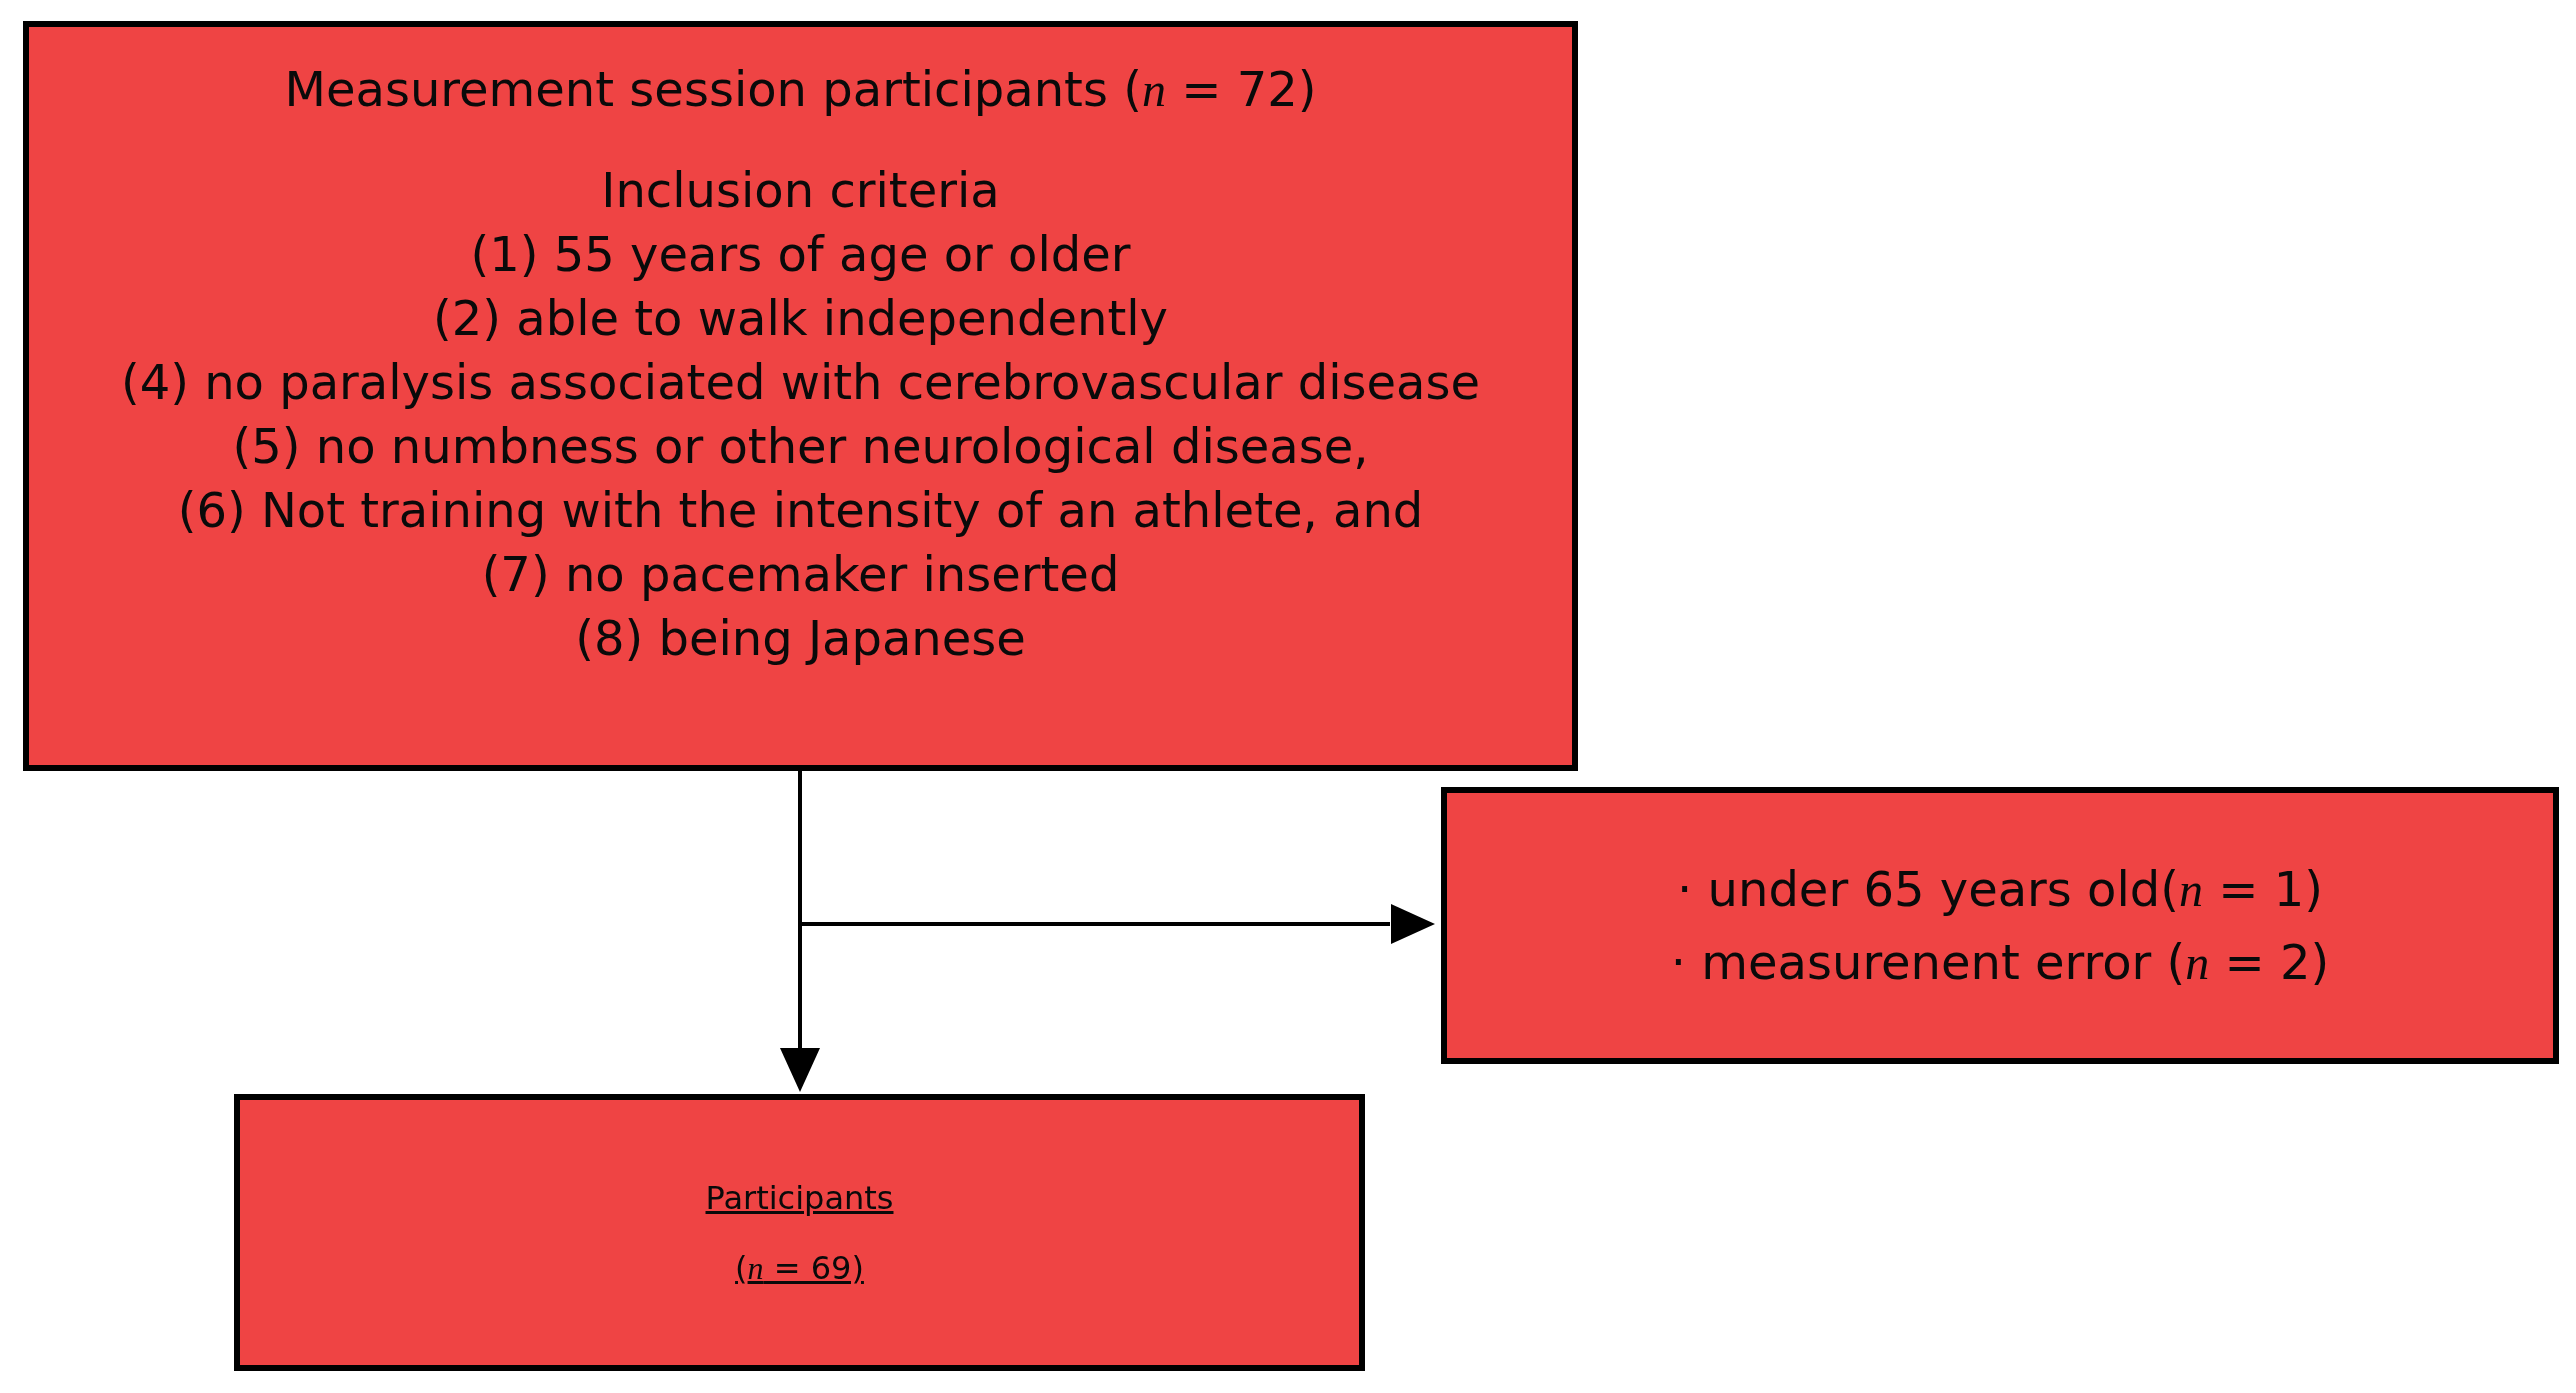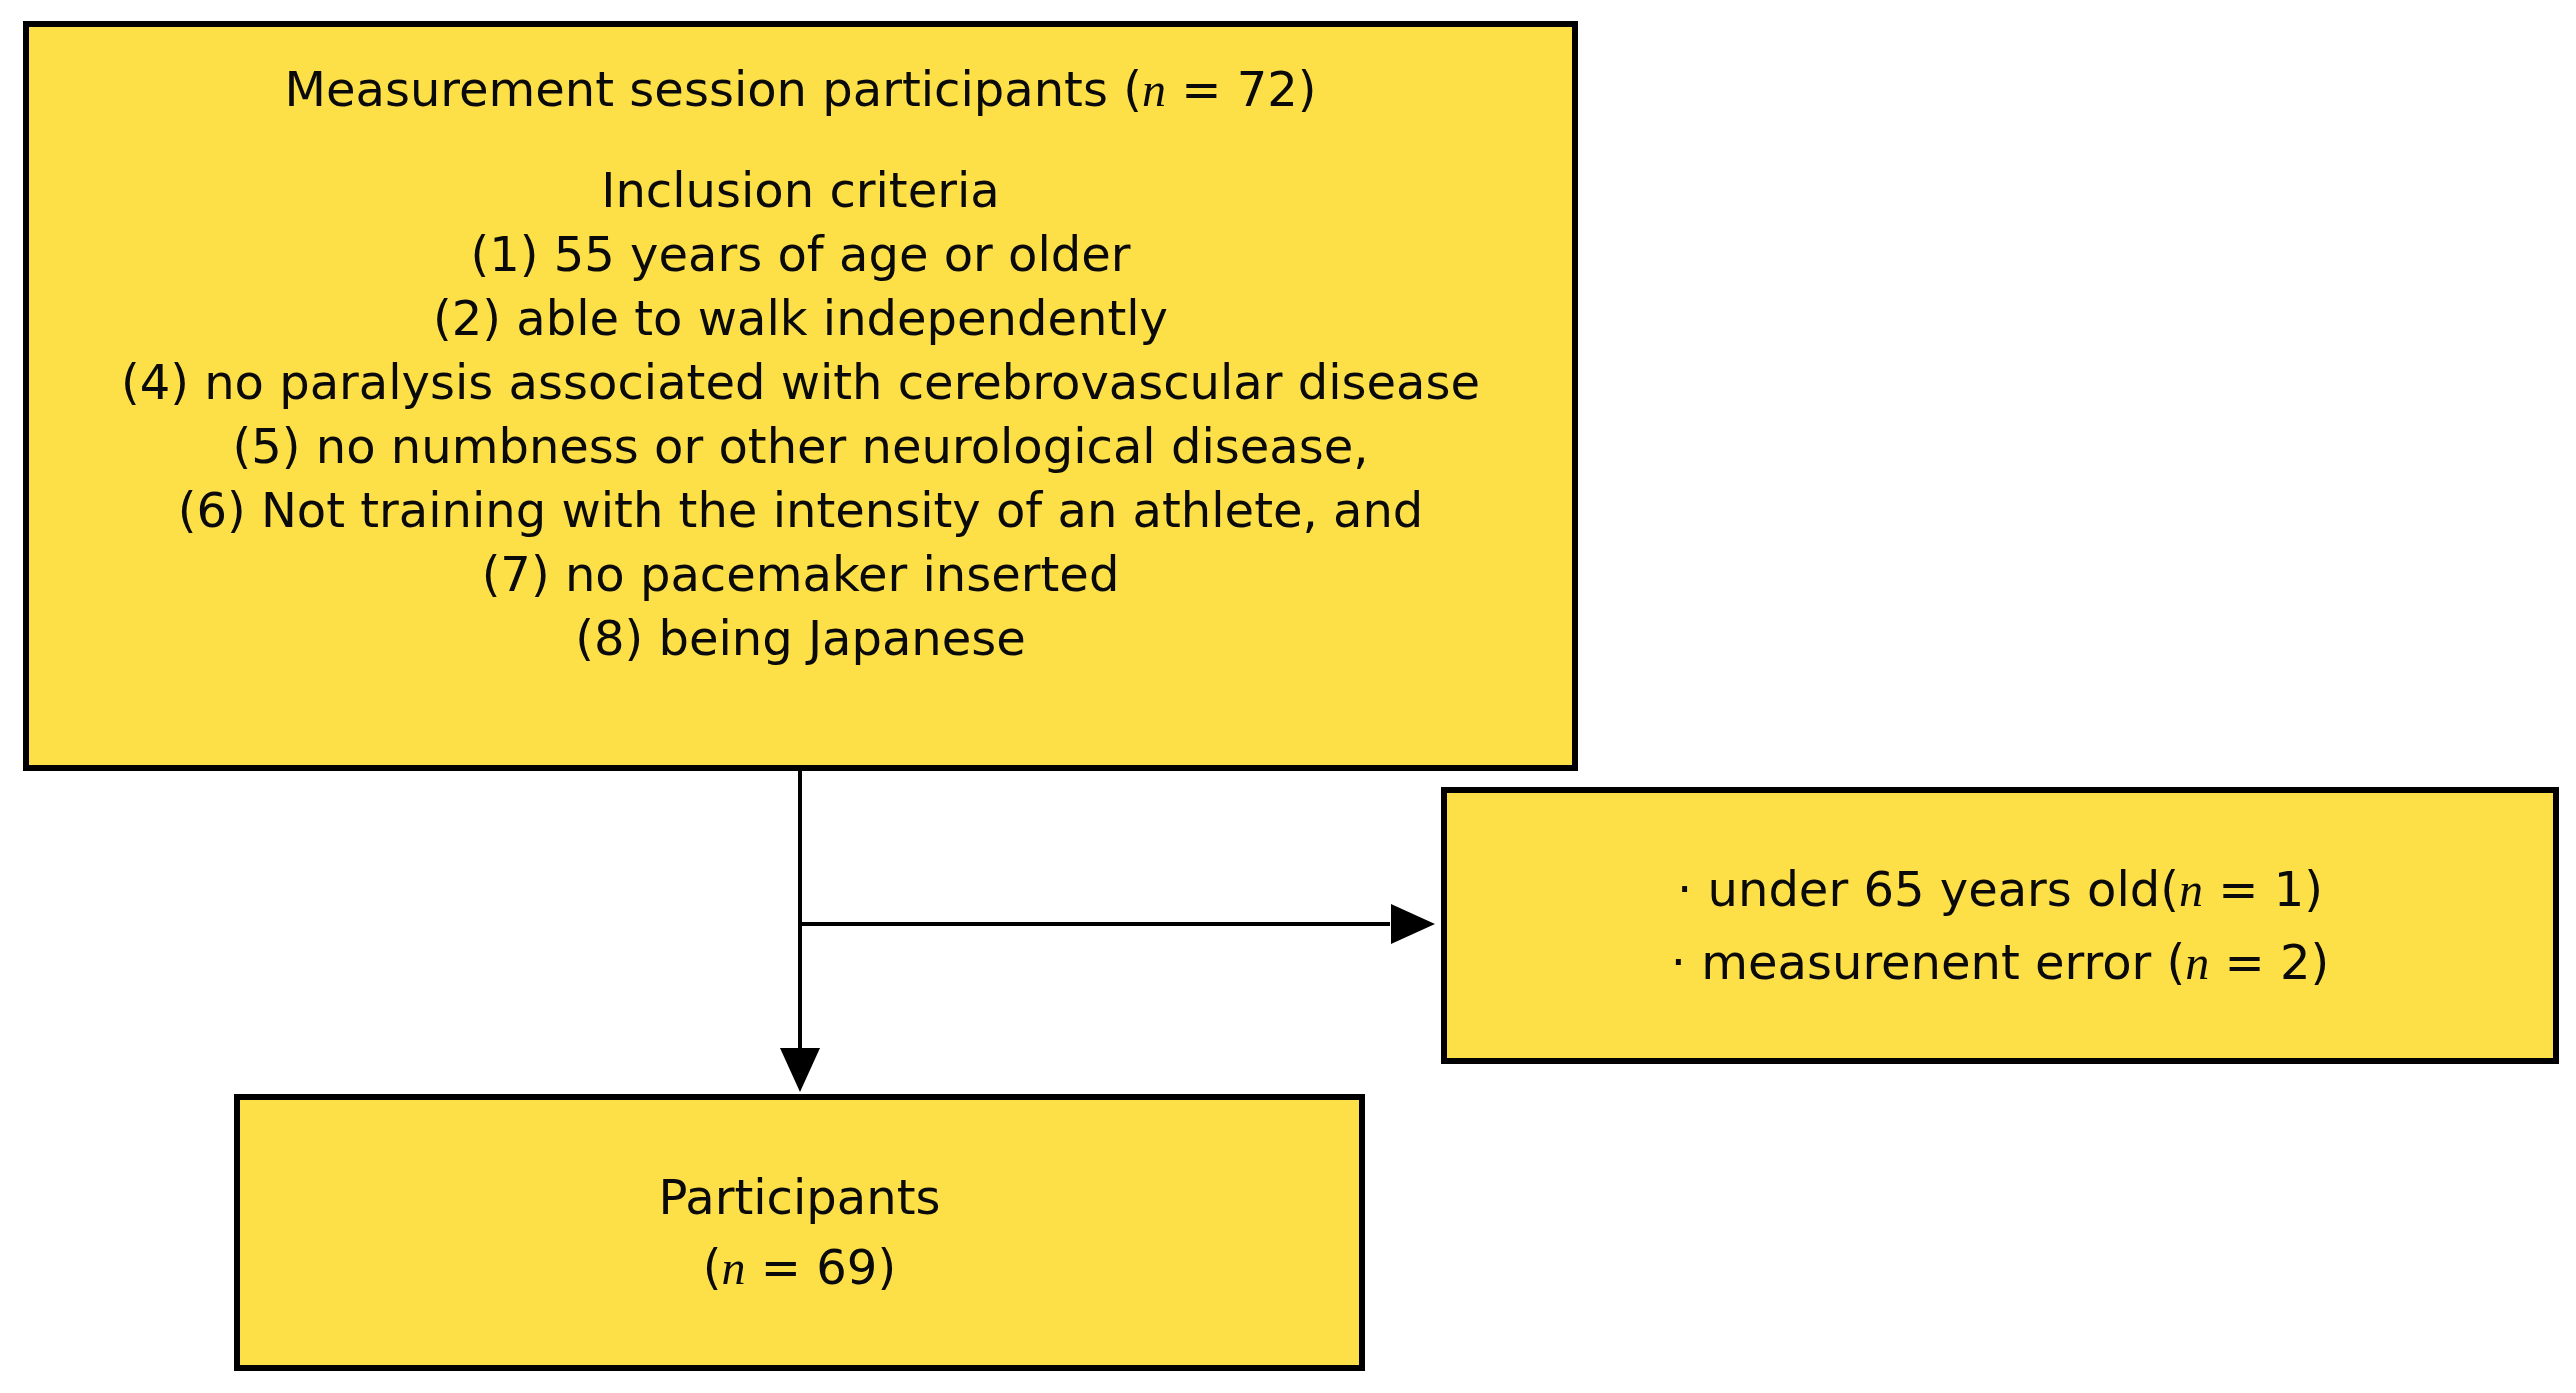--- a/index.html
+++ b/index.html
@@ -11,21 +11,21 @@
     position: relative;
     width: 2576px;
     height: 1393px;
     background: #ffffff;
     font-family: "DejaVu Sans", "Liberation Sans", sans-serif;
     color: #0a0a0a;
   }
   .box {
     position: absolute;
     box-sizing: border-box;
-    background: #fde047;
+    background: #ef4444;
     border: 6px solid #000000;
     display: flex;
     flex-direction: column;
     align-items: center;
     text-align: center;
   }
   #top-box {
     left: 23px;  top: 21px;
     width: 1555px; height: 750px;
     justify-content: flex-start;
@@ -38,22 +38,23 @@
     left: 1441px; top: 787px;
     width: 1118px; height: 277px;
     justify-content: center;
     font-size: 48px;
     line-height: 72px;
   }
   #participants-box {
     left: 234px; top: 1094px;
     width: 1131px; height: 277px;
     justify-content: center;
-    font-size: 48px;
+    font-size: 32px;
     line-height: 70px;
+    text-decoration: underline;
   }
   .line { position: absolute; background: #000000; }
   #vertical-connector {
     left: 798px; top: 770px;
     width: 3.8px; height: 280px;
   }
   #horizontal-connector {
     left: 799px; top: 922px;
     width: 591px; height: 3.8px;
   }

